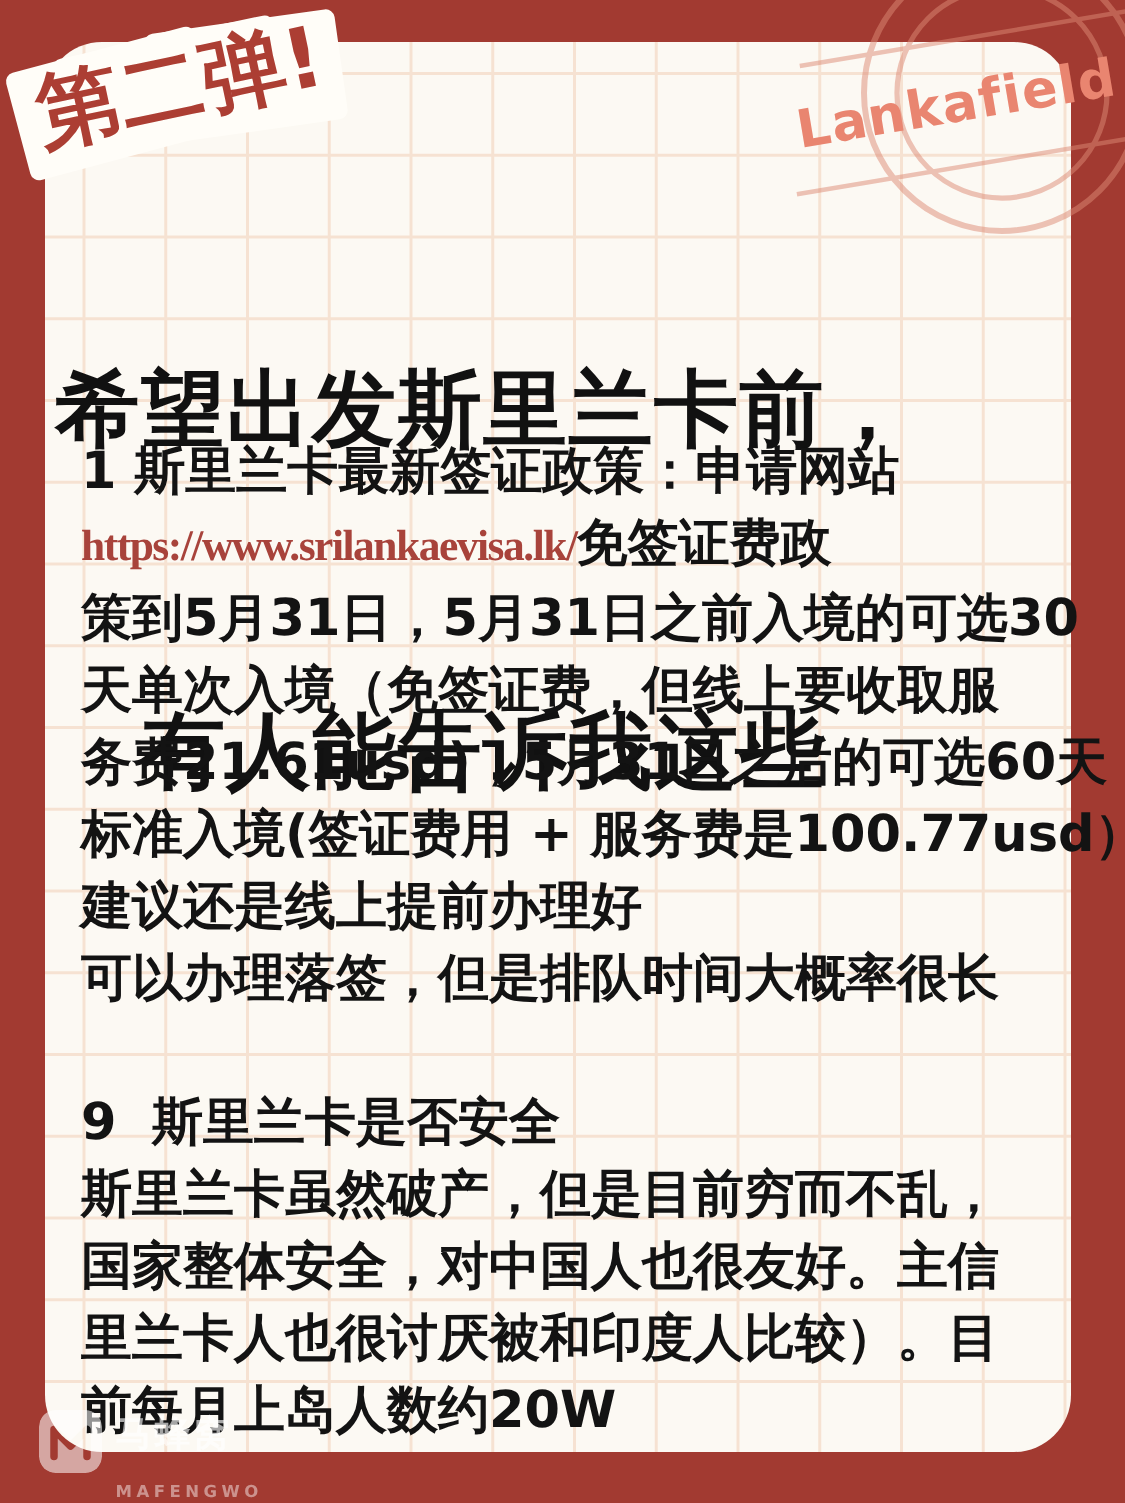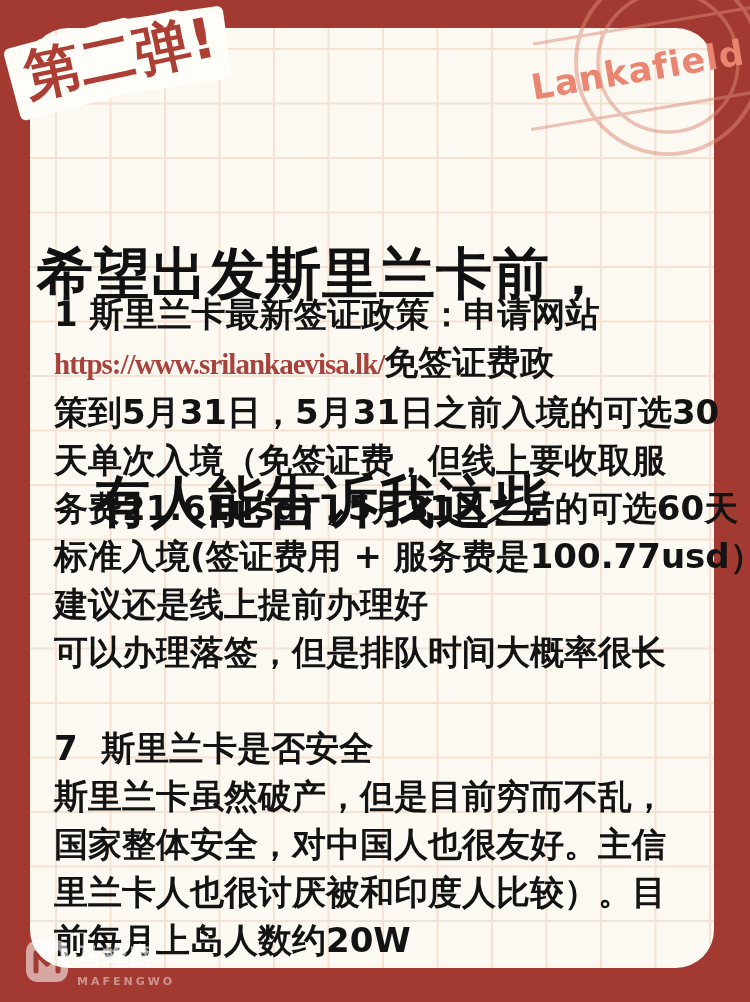--- a/index.html
+++ b/index.html
@@ -65,21 +65,21 @@
   .line { white-space:pre; }
   .gap { height:48px; }
   .url { color:#A8433B; font-size:29px; letter-spacing:-1px;font-family:Liberation Serif, serif; }
 
   
   .mfw {
     position:absolute; left:26px; top:940px; z-index:6;
     display:flex; align-items:flex-start; gap:9px;
   }
   .mfw-cn { color:rgba(255,255,255,.62); font-size:24px; font-weight:700; letter-spacing:2px; }
-  .mfw-en { color:rgba(255,255,255,.45); font-size:11px; font-weight:700; letter-spacing:3px; margin-top:3px; }
+  .mfw-en { color:rgba(255,255,255,.45); font-size:11px; font-weight:700; letter-spacing:3px; margin-top:16px; }
 </style>
 </head>
 <body>
 
 <div class="stage">
 
   <div class="card"></div>
 
   <svg class="stamp" viewBox="0 0 260 300" xmlns="http://www.w3.org/2000/svg">
     <g stroke="#DD8A75" fill="none">
@@ -111,21 +111,21 @@
     <div class="line"><span class="url">https://www.srilankaevisa.lk/</span><span>免签证费政</span></div>
     <div class="line">策到5月31日，5月31日之前入境的可选30</div>
     <div class="line">天单次入境（免签证费，但线上要收取服</div>
     <div class="line">务费21.61usd)，5月31日之后的可选60天</div>
     <div class="line">标准入境(签证费用 + 服务费是100.77usd）</div>
     <div class="line">建议还是线上提前办理好</div>
     <div class="line">可以办理落签，但是排队时间大概率很长</div>
 
     <div class="gap"></div>
 
-    <div class="line">7  斯里兰卡是否安全</div>
+    <div class="line">9  斯里兰卡是否安全</div>
     <div class="line">斯里兰卡虽然破产，但是目前穷而不乱，</div>
     <div class="line">国家整体安全，对中国人也很友好。主信</div>
     <div class="line">里兰卡人也很讨厌被和印度人比较）。目</div>
     <div class="line">前每月上岛人数约20W</div>
   </div>
 
   <div class="mfw">
     <svg width="42" height="42" xmlns="http://www.w3.org/2000/svg">
       <defs>
         <mask id="mfw-m">

